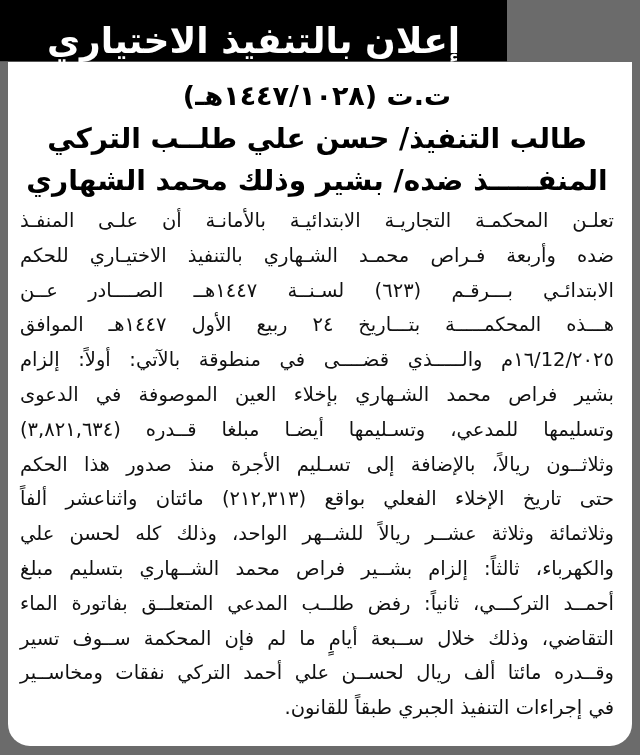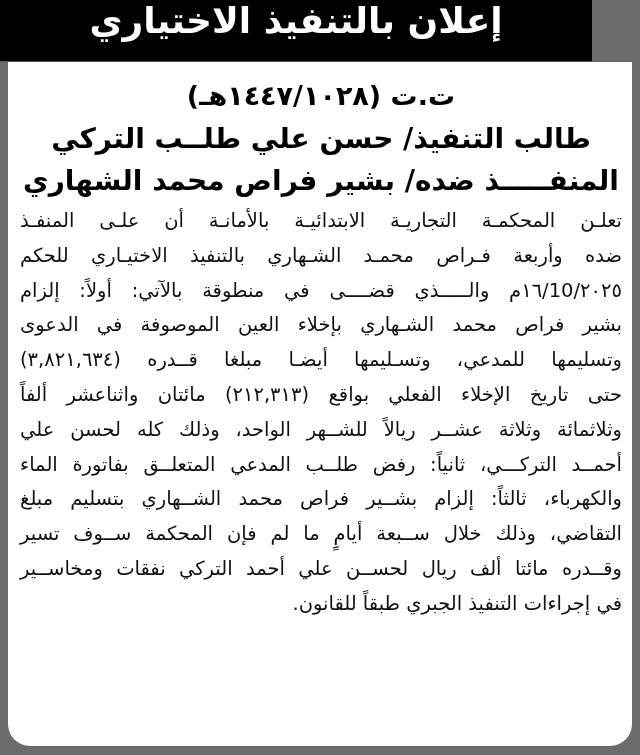--- a/index.html
+++ b/index.html
@@ -3,36 +3,36 @@
 <meta charset="utf-8">
 <style>
   html, body { margin: 0; padding: 0; }
   body {
     width: 640px; height: 755px; overflow: hidden;
     background: #6b6b6b;
     font-family: "DejaVu Sans", sans-serif;
     position: relative;
   }
   .header {
-    position: absolute; left: 0; top: 0; width: 592px; height: 61px;
+    position: absolute; left: 0; top: 0; width: 507px; height: 61px;
     background: #000;
-    display: flex; align-items: flex-start; justify-content: center;
+    display: flex; align-items: flex-end; justify-content: center;
     border-bottom: 1px solid #555;
   }
   .header-title {
     color: #fff; font-weight: bold; font-size: 36px;
     direction: rtl; letter-spacing: -1px;
     font-family: "DejaVu Sans", sans-serif;
   }
   .panel {
     position: absolute; left: 8px; top: 62px; width: 624px; height: 684px;
     background: #fff;
     border-radius: 0 0 22px 22px;
     box-sizing: border-box;
-    padding: 8px 10px 0 12px;
+    padding: 8px 18px 0 12px;
   }
   .heads { text-align: center; direction: rtl; }
   .head-line {
     font-weight: bold; color: #000;
     font-size: 28px; line-height: 42px; margin: 0;
     font-family: "DejaVu Sans", sans-serif;
   }
   .head-line.ref { font-size: 27px; line-height: 44px; margin-top: 4px; }
   .body-text {
     direction: rtl; text-align: justify; text-align-last: right;
@@ -47,29 +47,32 @@
 <body>
 
 <div class="header">
   <div class="header-title">إعلان بالتنفيذ الاختياري</div>
 </div>
 
 <div class="panel">
   <div class="heads">
     <p class="head-line ref">ت.ت (١٤٤٧/١٠٢٨هـ)</p>
     <p class="head-line">طالب التنفيذ/ حسن علي طلــب التركي</p>
-    <p class="head-line">المنفـــــذ ضده/ بشير فراص محمد الشهاري</p>
+    <p class="head-line">المنفـــــذ ضده/ بشير وذلك محمد الشهاري</p>
   </div>
   <div class="body-text">
     <span class="body-line">تعلـن المحكمـة التجاريـة الابتدائيـة بالأمانـة أن علـى المنفـذ</span>
     <span class="body-line">ضده وأربعة فـراص محمـد الشـهاري بالتنفيذ الاختيـاري للحكم</span>
-    <span class="body-line">٢٠٢٥/10/١٦م والـــــذي قضــــى في منطوقة بالآتي: أولاً: إلزام</span>
+    <span class="body-line">الابتدائـي بـــرقـم (٦٢٣) لسـنــة ١٤٤٧هــ الصــــادر عــن</span>
+    <span class="body-line">هـــذه المحكمـــــة بتـــاريخ ٢٤ ربيع الأول ١٤٤٧هـ الموافق</span>
+    <span class="body-line">٢٠٢٥/12/١٦م والـــــذي قضــــى في منطوقة بالآتي: أولاً: إلزام</span>
     <span class="body-line">بشير فراص محمد الشـهاري بإخلاء العين الموصوفة في الدعوى</span>
     <span class="body-line">وتسليمها للمدعي، وتسـليمها أيضـا مبلغا قــدره (٣,٨٢١,٦٣٤)</span>
+    <span class="body-line">وثلاثــون ريالاً، بالإضافة إلى تسـليم الأجرة منذ صدور هذا الحكم</span>
     <span class="body-line">حتى تاريخ الإخلاء الفعلي بواقع (٢١٢,٣١٣) مائتان واثناعشر ألفاً</span>
     <span class="body-line">وثلاثمائة وثلاثة عشــر ريالاً للشــهر الواحد، وذلك كله لحسن علي</span>
+    <span class="body-line">والكهرباء، ثالثاً: إلزام بشــير فراص محمد الشــهاري بتسليم مبلغ</span>
     <span class="body-line">أحمــد التركـــي، ثانياً: رفض طلــب المدعي المتعلــق بفاتورة الماء</span>
-    <span class="body-line">والكهرباء، ثالثاً: إلزام بشــير فراص محمد الشــهاري بتسليم مبلغ</span>
     <span class="body-line">التقاضي، وذلك خلال ســبعة أيامٍ ما لم فإن المحكمة ســوف تسير</span>
     <span class="body-line">وقــدره مائتا ألف ريال لحســن علي أحمد التركي نفقات ومخاســير</span>
     <span class="body-line last">في إجراءات التنفيذ الجبري طبقاً للقانون.</span>
   </div>
 </div>
 
 </body></html>

